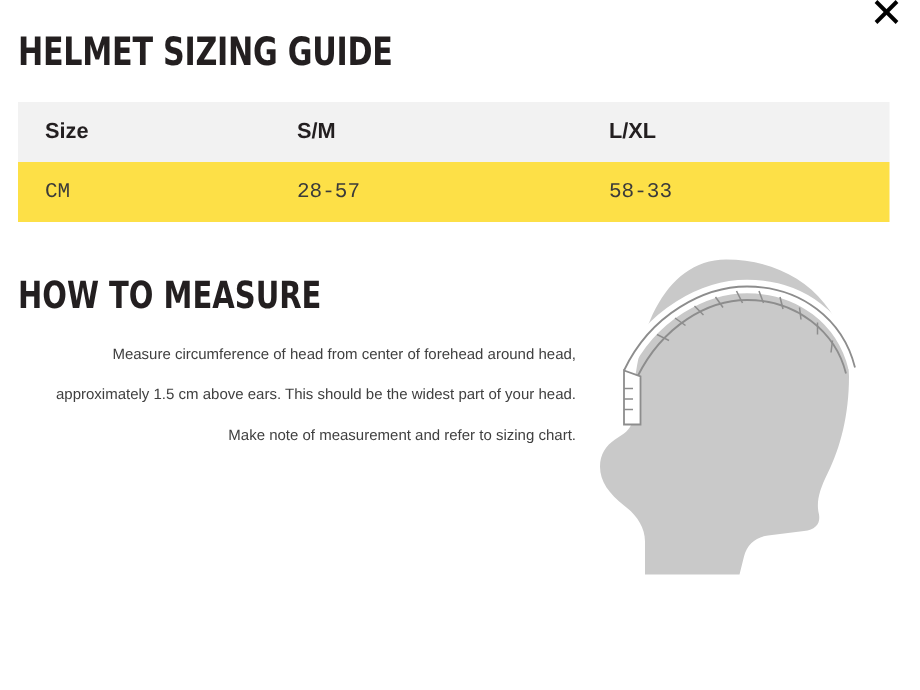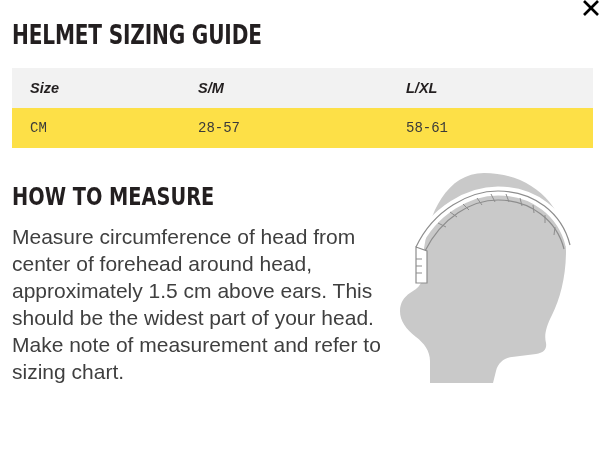--- a/index.html
+++ b/index.html
@@ -69,21 +69,20 @@
     height: 40px;
     vertical-align: middle;
     font-size: 14px;
     font-weight: 400;
     color: #3a3a3a;
   }
   table.size-table th {
     font-weight: 700;
     color: #231f20;
     font-size: 14.5px;
-    font-style: italic;
   }
   table.size-table tr { background: #f2f2f2; }
   table.size-table tr.alt { background: #fde047; font-family: Liberation Mono, monospace; }
   table.size-table th:nth-child(1),
   table.size-table td:nth-child(1) { width: 168px; padding-left: 18px; }
   table.size-table th:nth-child(2),
   table.size-table td:nth-child(2) { width: 208px; }
   table.size-table th:nth-child(3),
   table.size-table td:nth-child(3) { width: 187px; }
 
@@ -101,23 +100,24 @@
     text-transform: uppercase;
   }
 
   .measure-row {
     display: flex;
     align-items: flex-start;
   }
   p.measure-text {
     width: 372px;
     margin: 14px 0 0 0;
-    font-size: 21px;
+    font-size: 10px;
     line-height: 27px;
     color: #3f3f3f;
+    text-align: right;
   }
   .head-figure {
     margin-top: -44px;
     margin-left: 10px;
   }
 </style>
 </head>
 <body>
 
 <div id="modal">
@@ -138,21 +138,21 @@
         <tr>
           <th>Size</th>
           <th>S/M</th>
           <th>L/XL</th>
         </tr>
       </thead>
       <tbody>
         <tr class="alt">
           <td>CM</td>
           <td>28-57</td>
-          <td>58-61</td>
+          <td>58-33</td>
         </tr>
       </tbody>
     </table>
 
     <h2 class="subtitle">HOW TO MEASURE</h2>
 
     <div class="measure-row">
       <p class="measure-text">Measure circumference of head from center of forehead around head, approximately 1.5 cm above ears. This should be the widest part of your head. Make note of measurement and refer to sizing chart.</p>
 
       <div class="head-figure">

